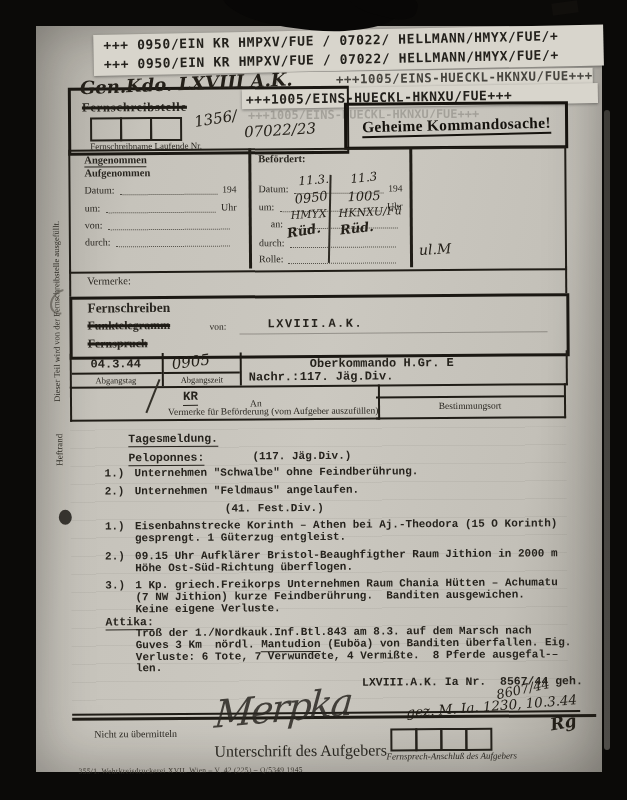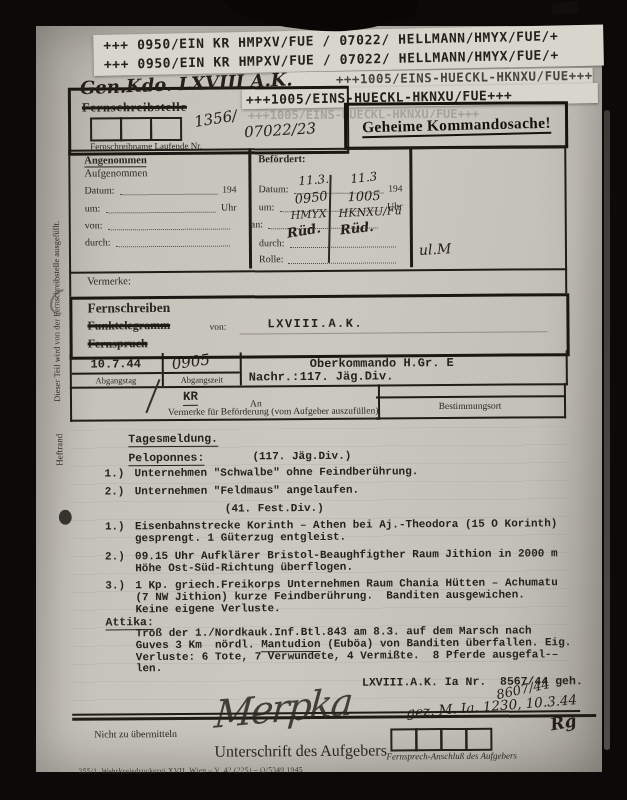--- a/index.html
+++ b/index.html
@@ -63,21 +63,21 @@
 
     <div class="abs" style="left:346px;top:103px;width:218px;height:41px;border:3.5px solid #16130e;display:flex;align-items:center;justify-content:center;">
       <span class="serif" style="font-size:15.5px;font-weight:700;letter-spacing:.3px;border-bottom:2px solid #16130e;transform:rotate(-1deg);color:#16130e;">Geheime Kommandosache!</span>
     </div>
 
     <div class="abs" style="left:70px;top:148px;width:494px;height:120px;border:2.5px solid #201d17;"></div>
     <div class="abs vline" style="left:250px;top:148px;width:2.5px;height:120px;"></div>
     <div class="abs vline" style="left:411px;top:148px;width:2.5px;height:120px;"></div>
 
     <div class="abs serif" style="left:86px;top:153px;font-size:10.5px;font-weight:700;"><span class="u">Angenommen</span></div>
-    <div class="abs serif" style="left:86px;top:166px;font-size:10.5px;font-weight:400;">Aufgenommen</div>
+    <div class="abs serif" style="left:86px;top:166px;font-size:10.5px;font-weight:700;">Aufgenommen</div>
     <div class="abs row" style="left:86px;top:182px;width:152px;">
       <span>Datum:</span>
       <span class="fill"></span>
       <span style="font-size:9.5px;">194</span>
     </div>
     <div class="abs row" style="left:86px;top:200px;width:152px;">
       <span>um:</span>
       <span class="fill"></span>
       <span>Uhr</span>
     </div>
@@ -98,21 +98,21 @@
     </div>
     <div class="abs hw" style="left:300px;top:173px;font-size:12px;transform:rotate(-4deg);">11.3.</div>
     <div class="abs hw" style="left:352px;top:171px;font-size:12px;transform:rotate(-6deg);">11.3</div>
     <div class="abs row" style="left:260px;top:200px;width:144px;">
       <span>um:</span>
       <span class="fill"></span>
       <span>Uhr</span>
     </div>
     <div class="abs hw" style="left:296px;top:190px;font-size:13px;transform:rotate(-6deg);">0950</div>
     <div class="abs hw" style="left:349px;top:189px;font-size:13px;transform:rotate(-2deg);">1005</div>
-    <div class="abs row" style="left:252px;top:217px;width:132px;text-align:center;">
+    <div class="abs row" style="left:272px;top:217px;width:132px;text-align:center;">
       <span>an:</span>
       <span class="fill"></span>
     </div>
     <div class="abs hw" style="left:292px;top:208px;font-size:11px;transform:rotate(-3deg);">HMYX</div>
     <div class="abs hw" style="left:340px;top:206px;font-size:11px;transform:rotate(-2deg);">HKNXU/Fü</div>
     <div class="abs hw" style="left:288px;top:223px;font-size:13px;font-weight:700;transform:rotate(-9deg);">Rüd.</div>
     <div class="abs hw" style="left:341px;top:221px;font-size:13px;font-weight:700;transform:rotate(-6deg);">Rüd.</div>
     <div class="abs row" style="left:260px;top:236px;width:142px;">
       <span>durch:</span>
       <span class="fill"></span>
@@ -131,21 +131,21 @@
     <div class="abs serif" style="left:88px;top:299px;font-size:13.5px;font-weight:700;">Fernschreiben</div>
     <div class="abs serif struck" style="left:88px;top:317px;font-size:12px;font-weight:700;">Funktelegramm</div>
     <div class="abs serif" style="left:210px;top:321px;font-size:9.5px;">von:</div>
     <div class="abs mono" style="left:268px;top:317px;font-size:12px;letter-spacing:1.5px;">LXVIII.A.K.</div>
     <div class="abs" style="left:240px;top:333px;width:308px;height:1px;background:rgba(20,18,14,.3);"></div>
     <div class="abs serif struck" style="left:88px;top:335px;font-size:12px;font-weight:700;">Fernspruch</div>
 
     <div class="abs" style="left:70px;top:352px;width:494px;height:33px;border-left:2.5px solid #201d17;border-right:2.5px solid #201d17;border-bottom:2px solid #201d17;"></div>
     <div class="abs vline" style="left:162px;top:352px;width:2px;height:33px;"></div>
     <div class="abs vline" style="left:240px;top:352px;width:2px;height:33px;"></div>
-    <div class="abs mono" style="left:70px;top:356px;width:92px;text-align:center;font-size:12px;">10.7.44</div>
+    <div class="abs mono" style="left:70px;top:356px;width:92px;text-align:center;font-size:12px;">04.3.44</div>
     <div class="abs hline" style="left:72px;top:371px;width:90px;height:1.5px;"></div>
     <div class="abs serif" style="left:70px;top:374px;width:92px;text-align:center;font-size:8.5px;">Abgangstag</div>
     <div class="abs hw" style="left:172px;top:352px;font-size:15px;transform:rotate(-7deg);">0905</div>
     <div class="abs hline" style="left:164px;top:371px;width:76px;height:1.5px;"></div>
     <div class="abs serif" style="left:164px;top:374px;width:76px;text-align:center;font-size:8.5px;">Abgangszeit</div>
     <div class="abs serif" style="left:250px;top:354px;font-size:9.5px;margin-top:44px;">An</div>
     <div class="abs mono" style="left:310px;top:357px;font-size:12px;">Oberkommando H.Gr. E</div>
     <div class="abs mono" style="left:249px;top:370px;font-size:12px;">Nachr.:</div>
     <div class="abs mono" style="left:300px;top:370px;font-size:12px;">117. Jäg.Div.</div>
 

